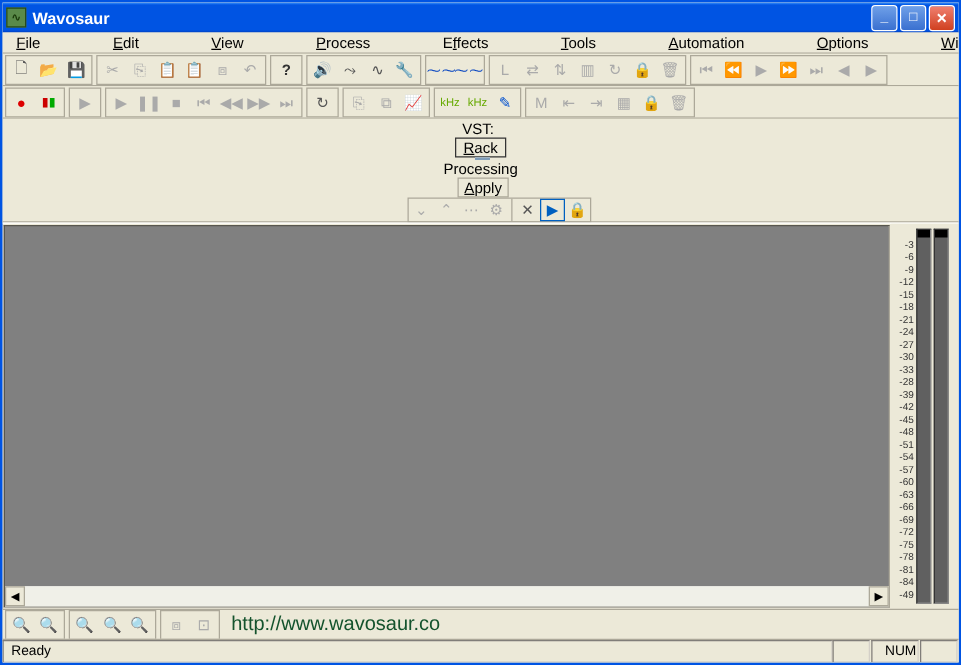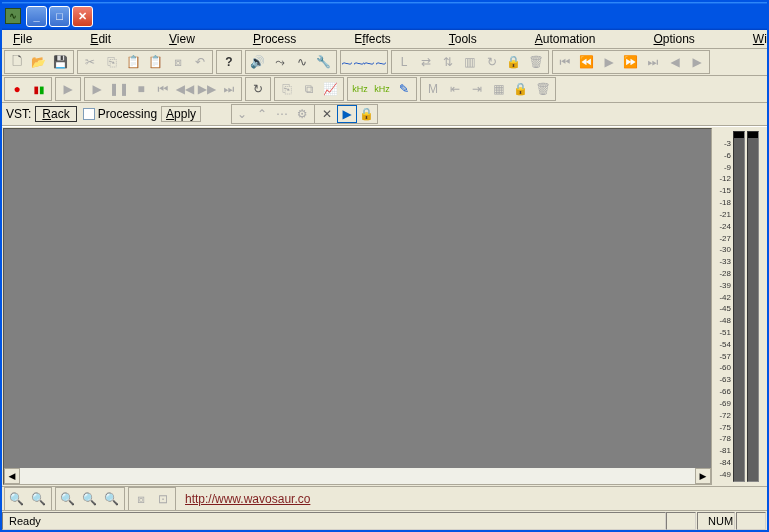--- a/index.html
+++ b/index.html
@@ -81,20 +81,21 @@
   cursor: default;
 }
 .vst-bar {
   display: flex;
   align-items: center;
   background: #ece9d8;
   border-bottom: 1px solid #aca899;
   padding: 1px 4px;
   min-height: 22px;
   font-size: 12px;
+  flex-direction: column;
 }
 .vst-bar .label { margin-right: 4px; }
 .rack-btn {
   border: 1px solid #333;
   padding: 0 6px;
   background: #ece9d8;
   font-size: 12px;
   height: 16px;
   display: flex; align-items: center;
 }
@@ -200,33 +201,33 @@
 }
 .statusbar .status-cell {
   padding: 0 10px;
   border: 1px inset #d4d0c8;
   height: 18px;
   display: flex; align-items: center;
   margin-right: 1px;
 }
 .statusbar .status-main { flex: 1; border: 1px inset #d4d0c8; height: 18px; padding: 0 6px; display: flex; align-items: center; }
 .link {
-  color: #7f1d1d;
-  text-decoration: underline;
+  color: #14532d;
   padding: 0 6px;
-  font-size: 12px;
+  font-size: 16px;
 }
 .ico-disabled { color: #aaa; }
 .sep { width: 1px; height: 18px; background: #aca899; margin: 0 2px; }
 </style>
 </head>
 <body>
 
 <div class="titlebar">
   <div class="app-icon">∿</div>
+  <div class="title">Wavosaur</div>
   <div class="win-btns">
     <div class="win-btn min">_</div>
     <div class="win-btn max">□</div>
     <div class="win-btn close">✕</div>
   </div>
 </div>
 
 <div class="menubar">
   <span><u>F</u>ile</span>
   <span><u>E</u>dit</span>

